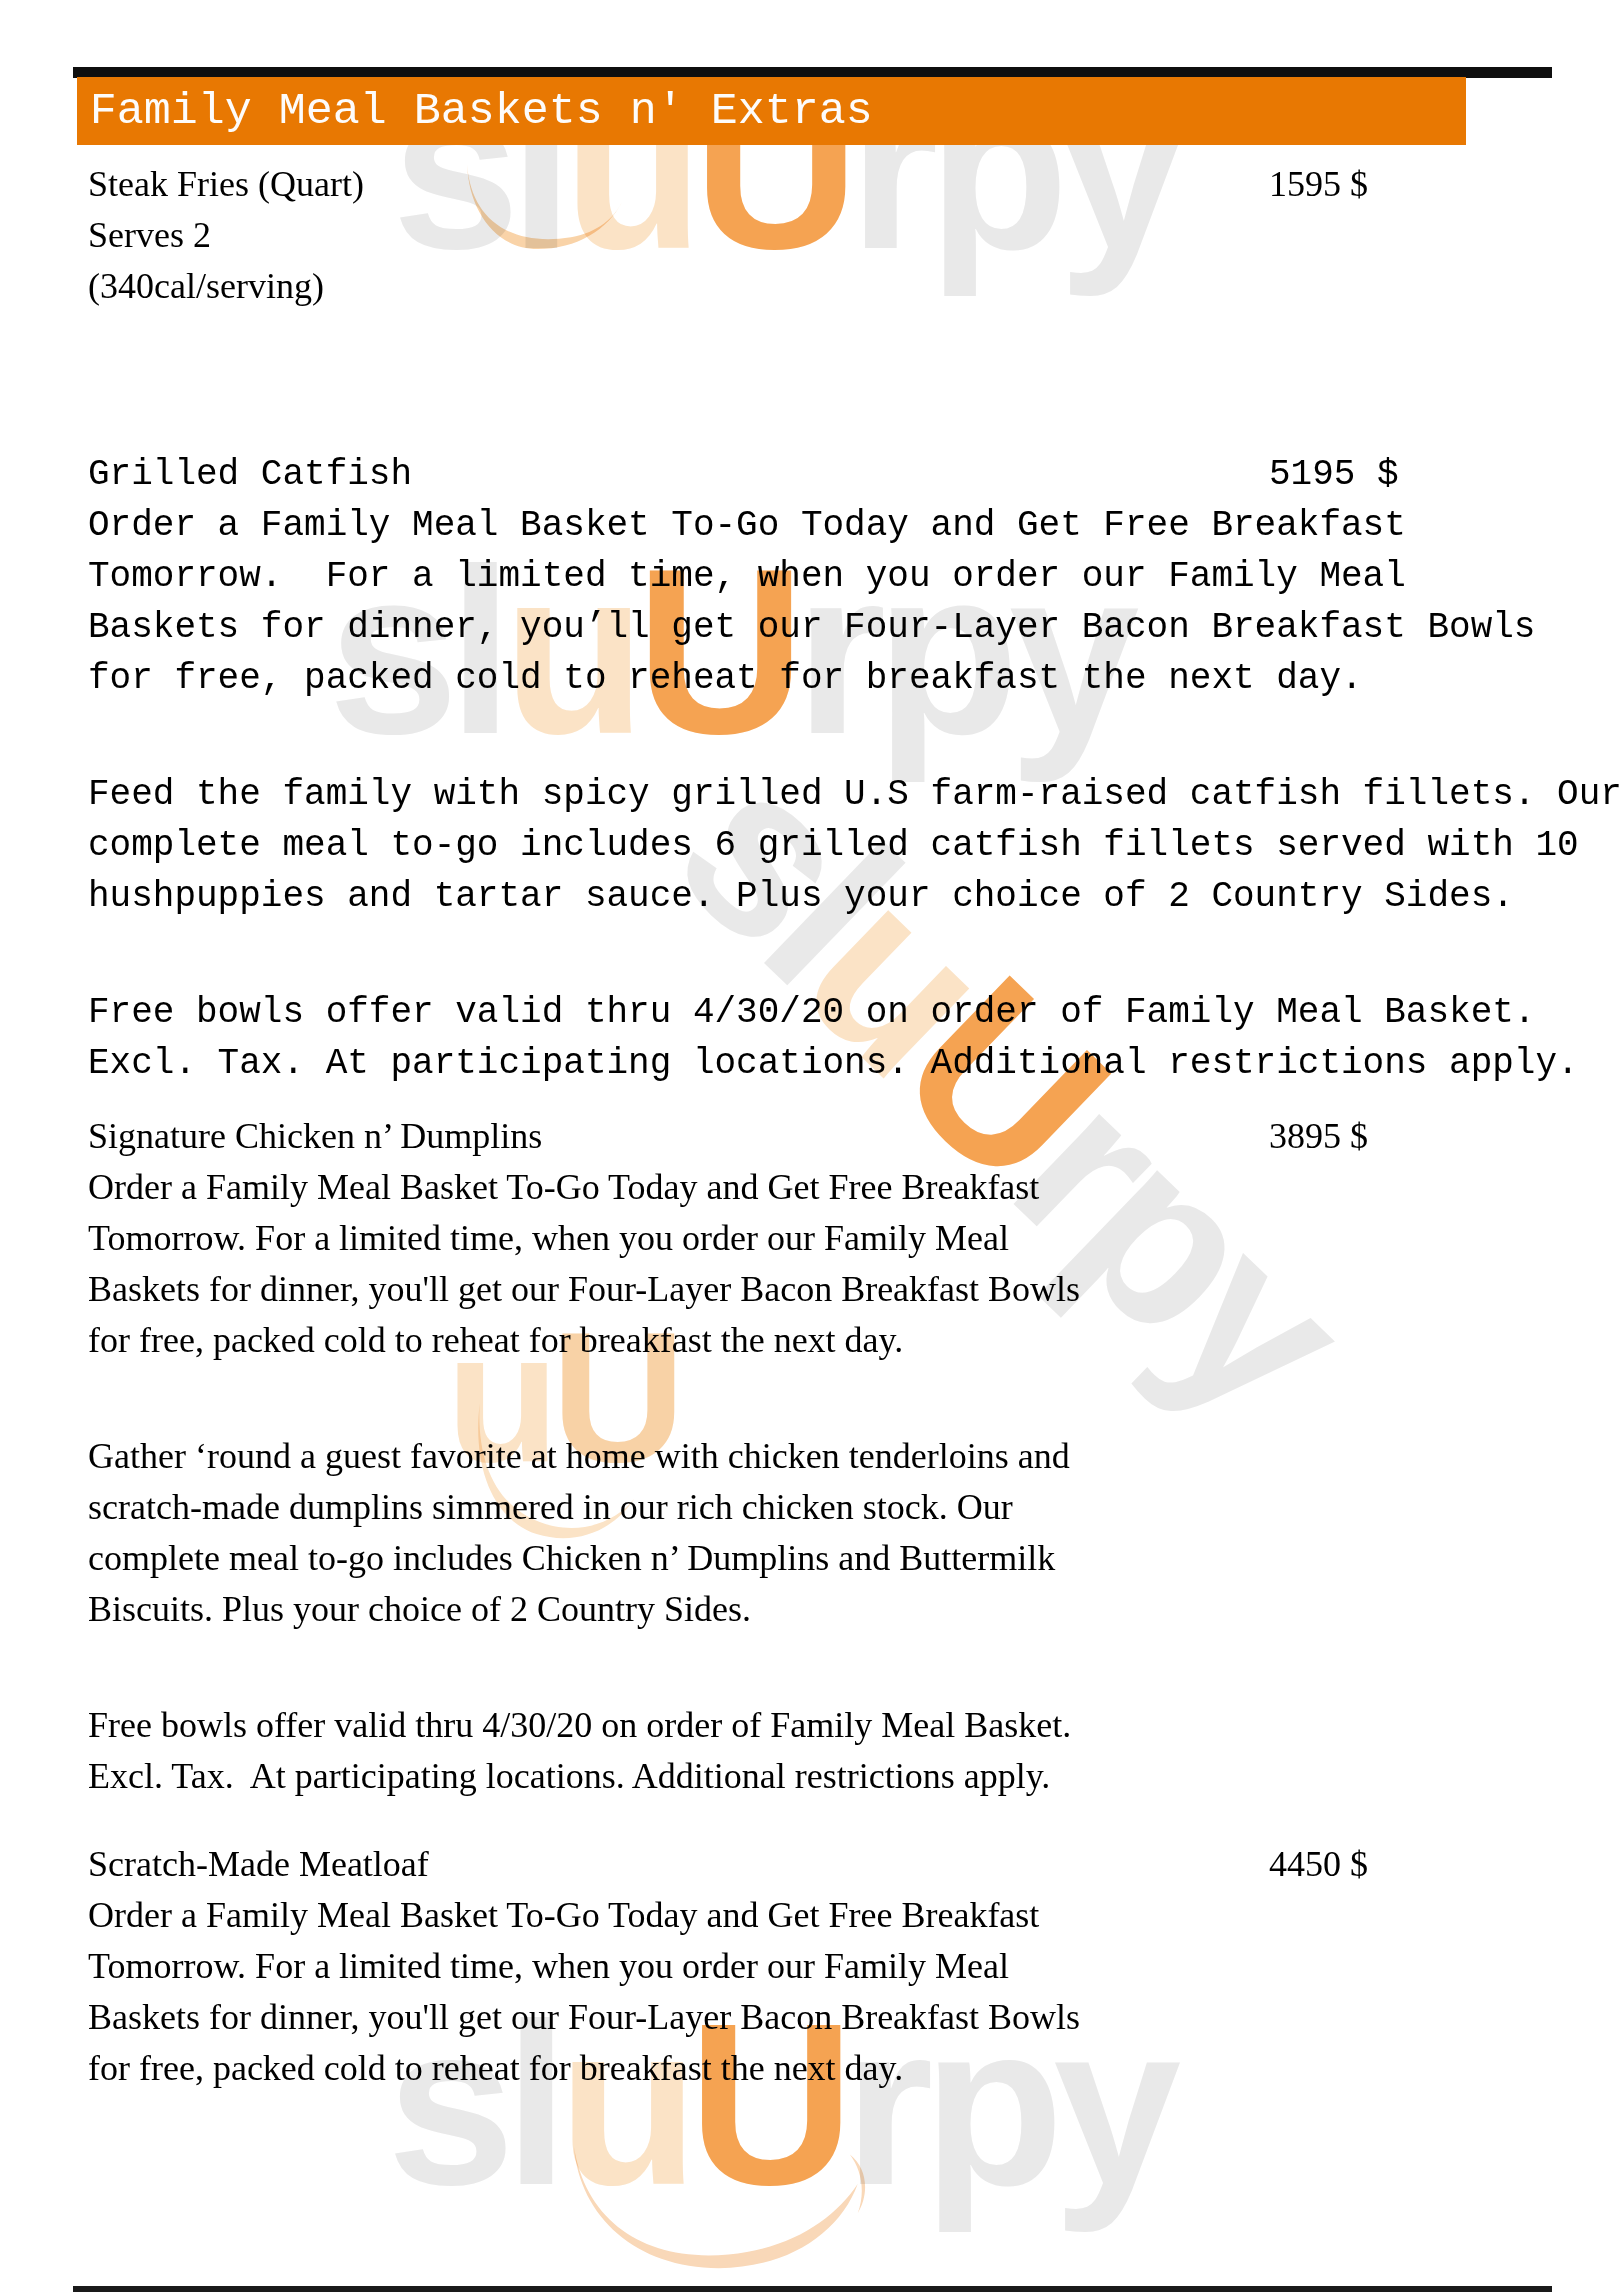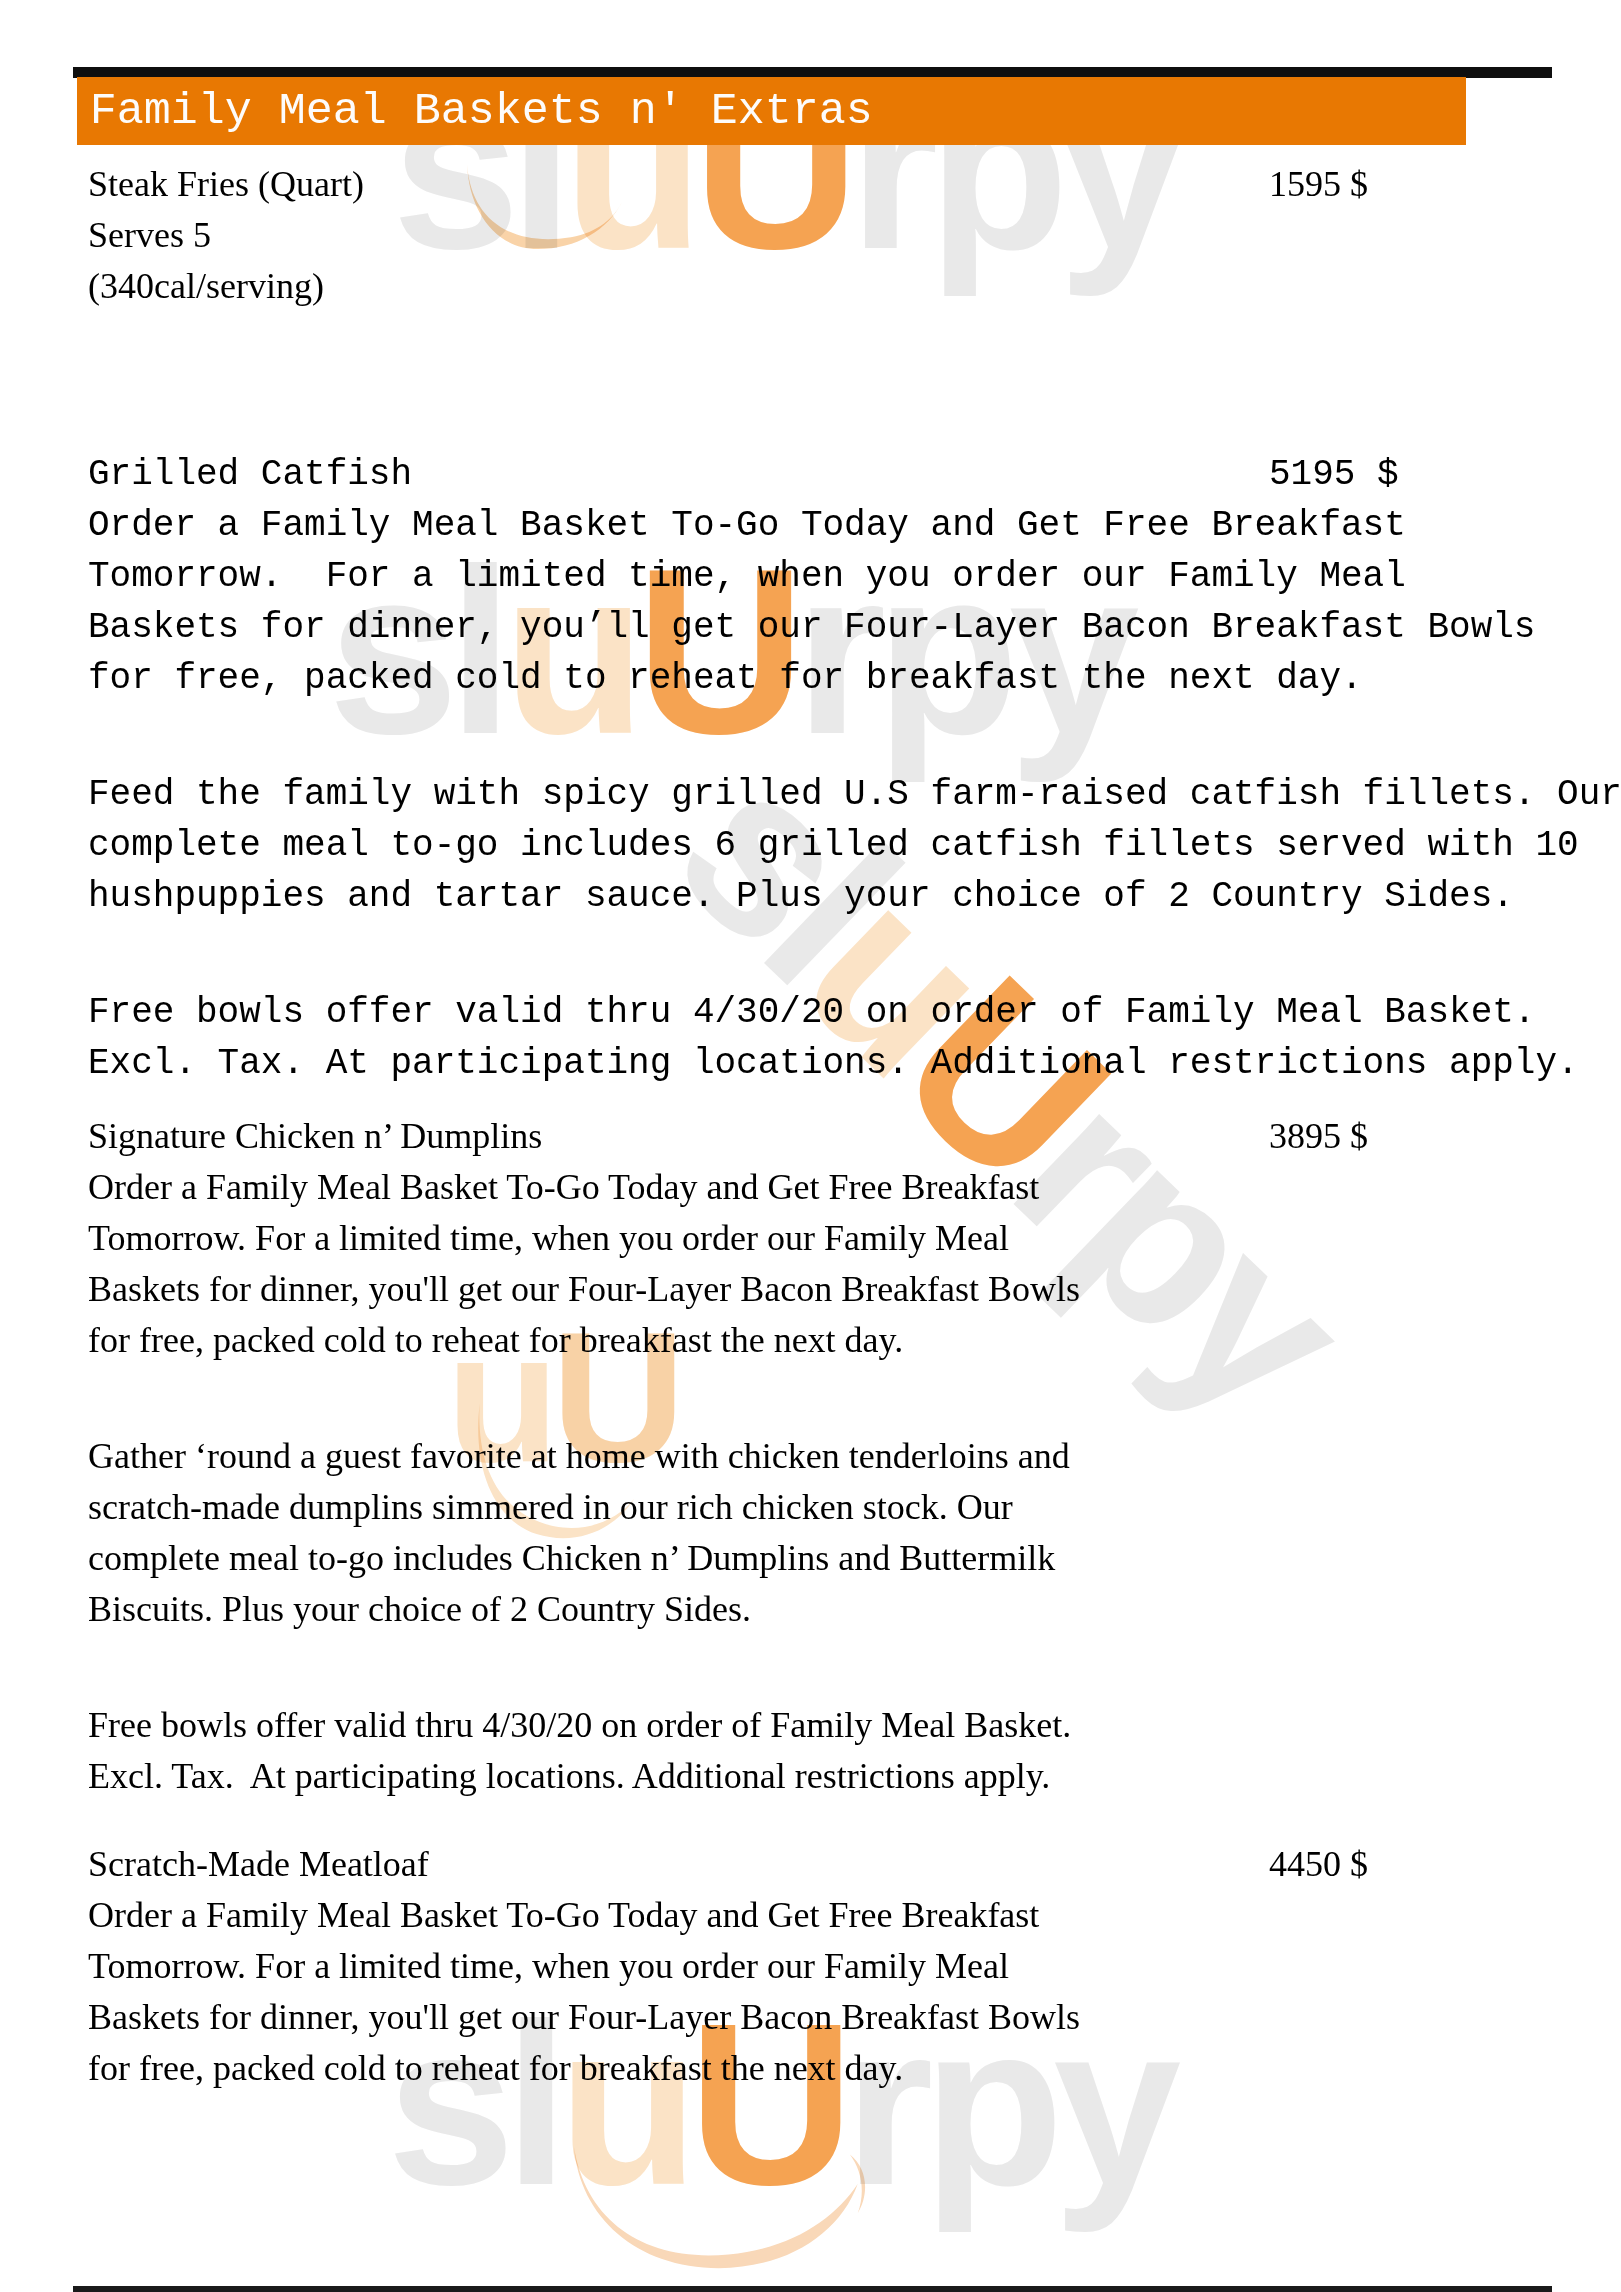--- a/index.html
+++ b/index.html
@@ -106,21 +106,21 @@
     <h1 class="title" style="color: rgb(253, 252, 251);">Family Meal Baskets n' Extras</h1>
   </header>
 
   <main class="menu">
   <section class="item">
     <div class="title-row">
       <h2 class="item-name">Steak Fries (Quart)</h2>
       <span class="item-price">1595 $</span>
     </div>
   <div class="para">
-          <div class="line">Serves 5</div>
+          <div class="line">Serves 2</div>
           <div class="line">(340cal/serving)</div>
         </div>
       </section>
 
   <section class="item">
     <div class="title-row">
       <h2 class="item-name">Grilled Catfish</h2>
       <span class="item-price">5195 $</span>
     </div>
   <div class="para">

